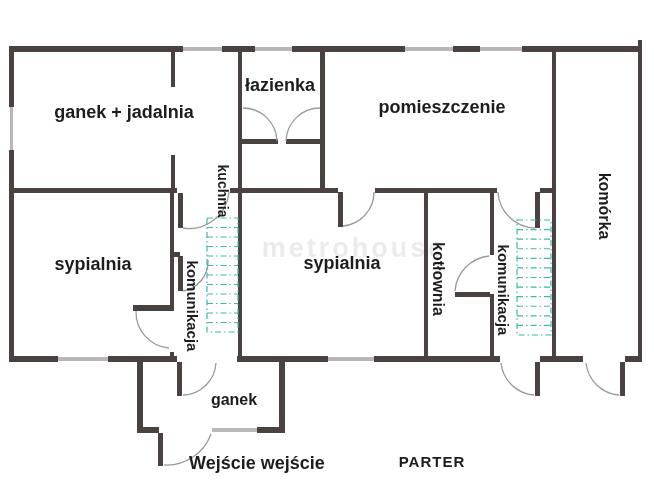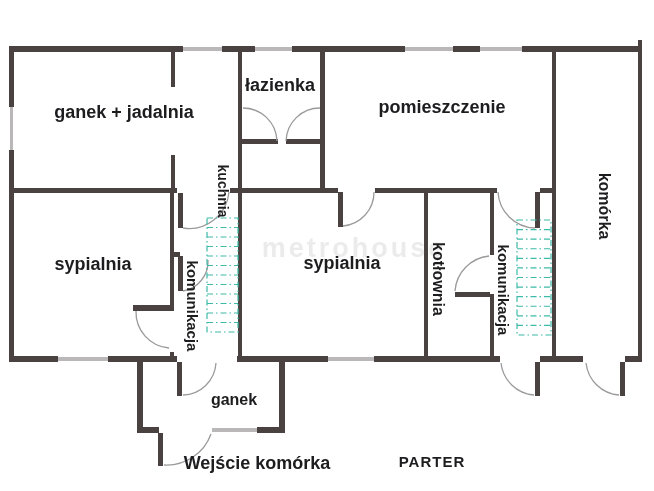--- a/index.html
+++ b/index.html
@@ -143,15 +143,15 @@
   <div class="lbl" style="left:442px;top:107px;font-size:18px">pomieszczenie</div>
   <div class="lbl v" style="left:223px;top:191px;font-size:14px">kuchnia</div>
   <div class="lbl" style="left:93px;top:264px;font-size:18px">sypialnia</div>
   <div class="lbl" style="left:342px;top:263px;font-size:18px">sypialnia</div>
   <div class="lbl v" style="left:192px;top:306px;font-size:15px">komunikacja</div>
   <div class="lbl v" style="left:503px;top:290px;font-size:15px">komunikacja</div>
   <div class="lbl v" style="left:438px;top:279px;font-size:16px">kotłownia</div>
   <div class="lbl v" style="left:604px;top:206px;font-size:16px">komórka</div>
   <div class="lbl" style="left:234px;top:400px;font-size:16px">ganek</div>
 
-  <div class="lbl" style="left:257px;top:463px;font-size:18px">Wejście komórka</div>
+  <div class="lbl" style="left:257px;top:463px;font-size:18px">Wejście wejście</div>
   <div class="lbl" style="left:432px;top:461px;font-size:15px;letter-spacing:1px">PARTER</div>
 </div>
 
 </body></html>

